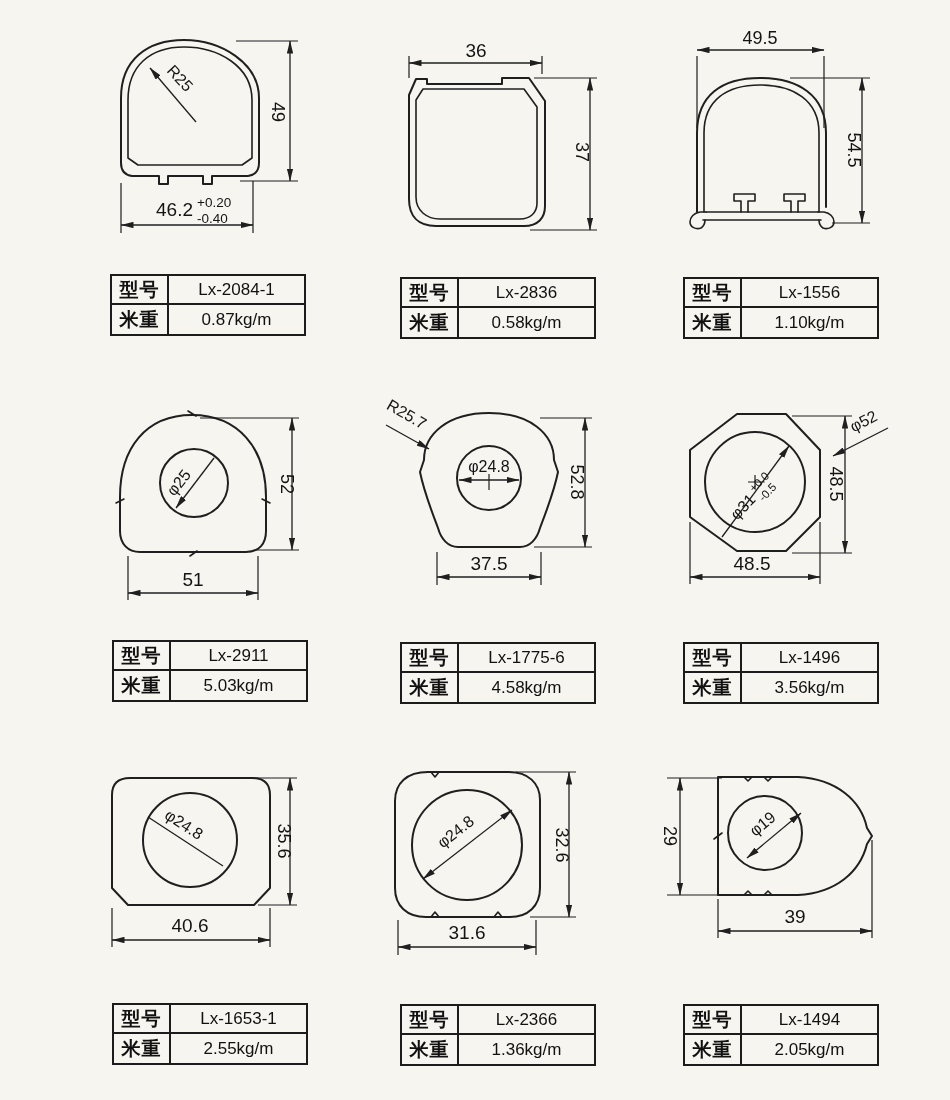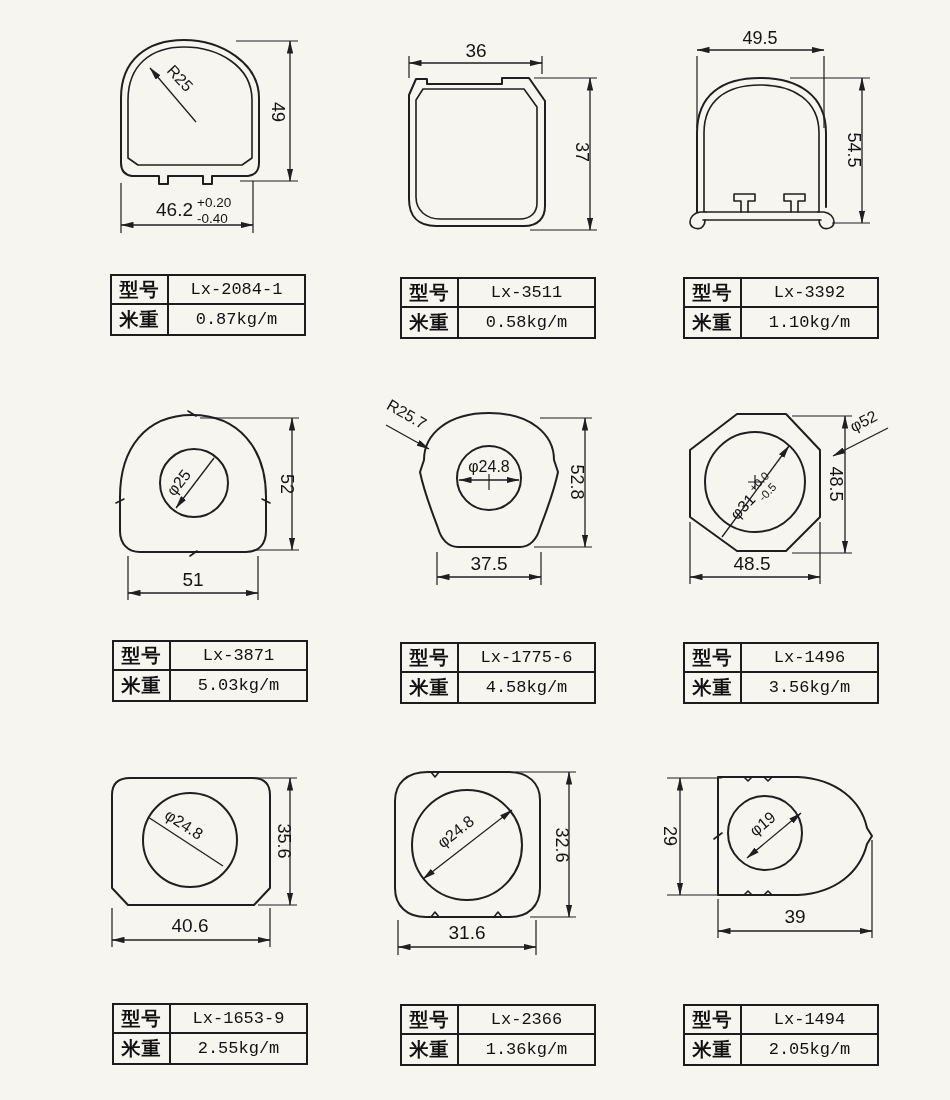--- a/index.html
+++ b/index.html
@@ -9,21 +9,21 @@
   .ol{fill:none;stroke:#1f1f1f;stroke-width:2;stroke-linejoin:round;stroke-linecap:round;}
   .thin{fill:none;stroke:#1f1f1f;stroke-width:1.6;stroke-linejoin:round;stroke-linecap:round;}
   .dim{fill:none;stroke:#1f1f1f;stroke-width:1.3;}
   .ext{fill:none;stroke:#1f1f1f;stroke-width:1.2;}
   text{font-family:"Liberation Sans",sans-serif;fill:#141414;}
   .spec-table{position:absolute;width:192px;height:58px;border:2px solid #1c1c1c;
       display:grid;grid-template-columns:57px 1fr;grid-template-rows:1fr 1fr;color:#111;background:transparent;}
   .spec-table .cell{display:flex;align-items:center;justify-content:center;overflow:hidden;}
   .spec-table .lab{border-right:2px solid #1c1c1c;font-size:19px;font-weight:bold;letter-spacing:1px;}
   .spec-table .r1{border-bottom:2px solid #1c1c1c;}
-  .spec-table .val{font-size:17px;font-family:Liberation Mono, monospace;}
+  .spec-table .val{font-size:17px;}
 </style>
 </head>
 <body>
 
 <div id="page">
 
 <svg id="drawings" width="950" height="1100" viewBox="0 0 950 1100" xmlns="http://www.w3.org/2000/svg">
   <defs>
     <marker id="arr" viewBox="0 0 13 6.4" refX="12.5" refY="3.2" markerWidth="13" markerHeight="6.5" orient="auto-start-reverse" markerUnits="userSpaceOnUse">
       <path d="M0,0 L13,3.2 L0,6.4 Z" fill="#1f1f1f"></path>
@@ -176,51 +176,51 @@
 </svg>
 
 <div class="spec-table" style="left:110px;top:274px">
   <div class="cell lab r1">型号</div>
   <div class="cell val r1">Lx-2084-1</div>
   <div class="cell lab">米重</div>
   <div class="cell val">0.87kg/m</div>
 </div>
 <div class="spec-table" style="left:400px;top:277px">
   <div class="cell lab r1">型号</div>
-  <div class="cell val r1">Lx-3511</div>
+  <div class="cell val r1">Lx-2836</div>
   <div class="cell lab">米重</div>
   <div class="cell val">0.58kg/m</div>
 </div>
 <div class="spec-table" style="left:683px;top:277px">
   <div class="cell lab r1">型号</div>
-  <div class="cell val r1">Lx-3392</div>
+  <div class="cell val r1">Lx-1556</div>
   <div class="cell lab">米重</div>
   <div class="cell val">1.10kg/m</div>
 </div>
 <div class="spec-table" style="left:112px;top:640px">
   <div class="cell lab r1">型号</div>
-  <div class="cell val r1">Lx-3871</div>
+  <div class="cell val r1">Lx-2911</div>
   <div class="cell lab">米重</div>
   <div class="cell val">5.03kg/m</div>
 </div>
 <div class="spec-table" style="left:400px;top:642px">
   <div class="cell lab r1">型号</div>
   <div class="cell val r1">Lx-1775-6</div>
   <div class="cell lab">米重</div>
   <div class="cell val">4.58kg/m</div>
 </div>
 <div class="spec-table" style="left:683px;top:642px">
   <div class="cell lab r1">型号</div>
   <div class="cell val r1">Lx-1496</div>
   <div class="cell lab">米重</div>
   <div class="cell val">3.56kg/m</div>
 </div>
 <div class="spec-table" style="left:112px;top:1003px">
   <div class="cell lab r1">型号</div>
-  <div class="cell val r1">Lx-1653-9</div>
+  <div class="cell val r1">Lx-1653-1</div>
   <div class="cell lab">米重</div>
   <div class="cell val">2.55kg/m</div>
 </div>
 <div class="spec-table" style="left:400px;top:1004px">
   <div class="cell lab r1">型号</div>
   <div class="cell val r1">Lx-2366</div>
   <div class="cell lab">米重</div>
   <div class="cell val">1.36kg/m</div>
 </div>
 <div class="spec-table" style="left:683px;top:1004px">

